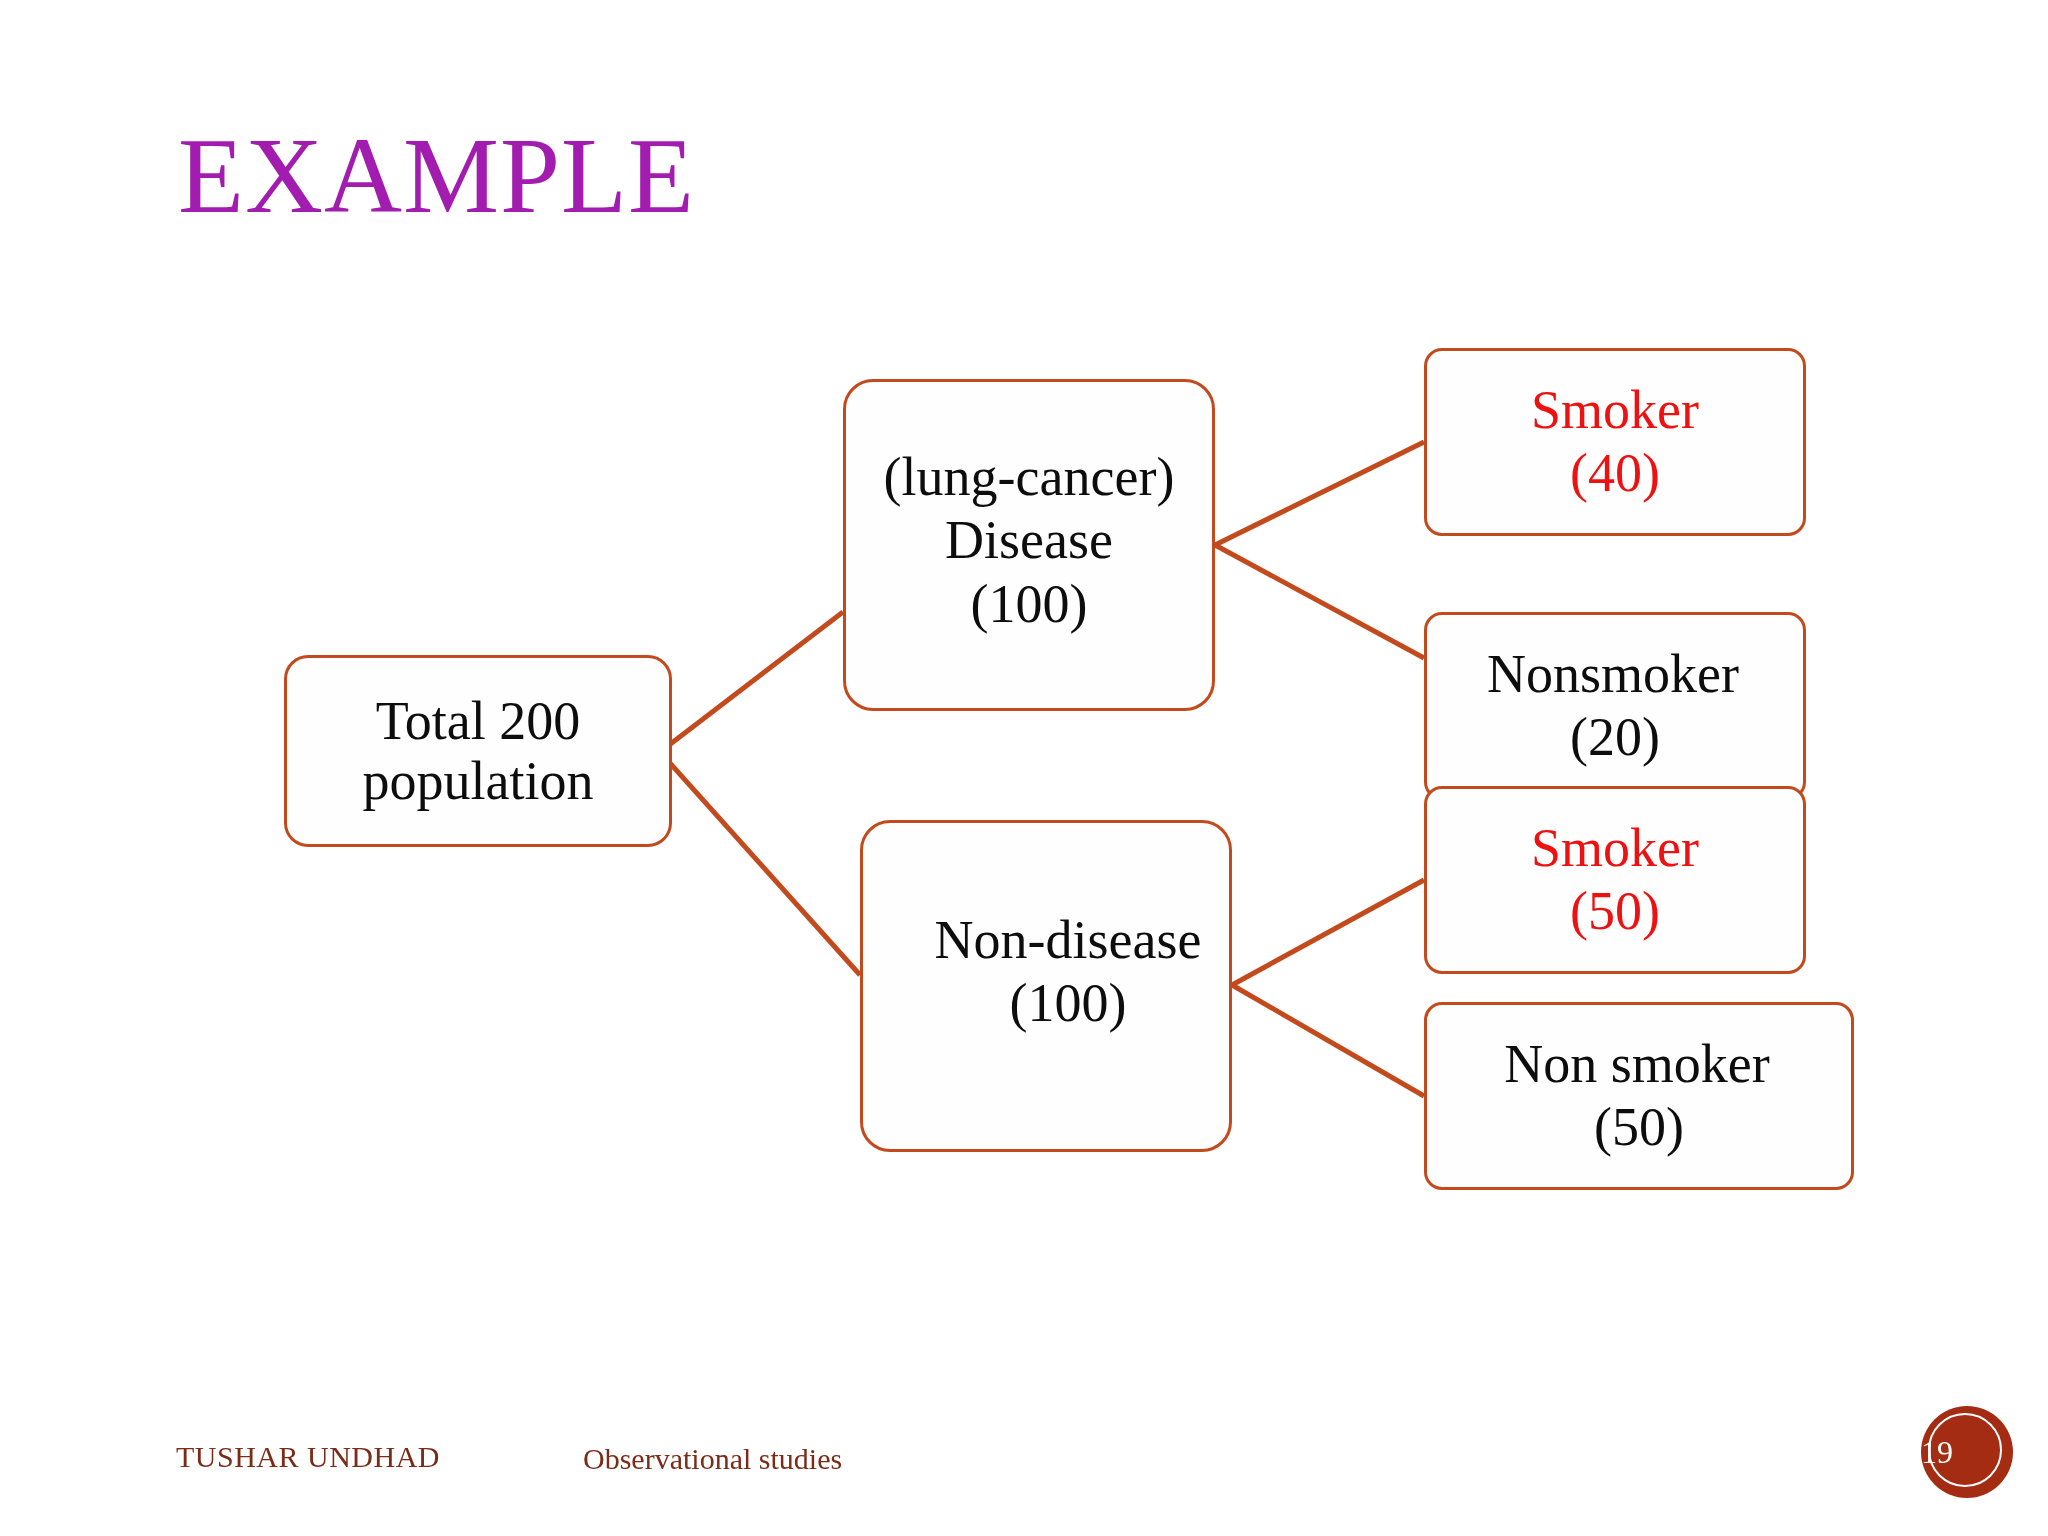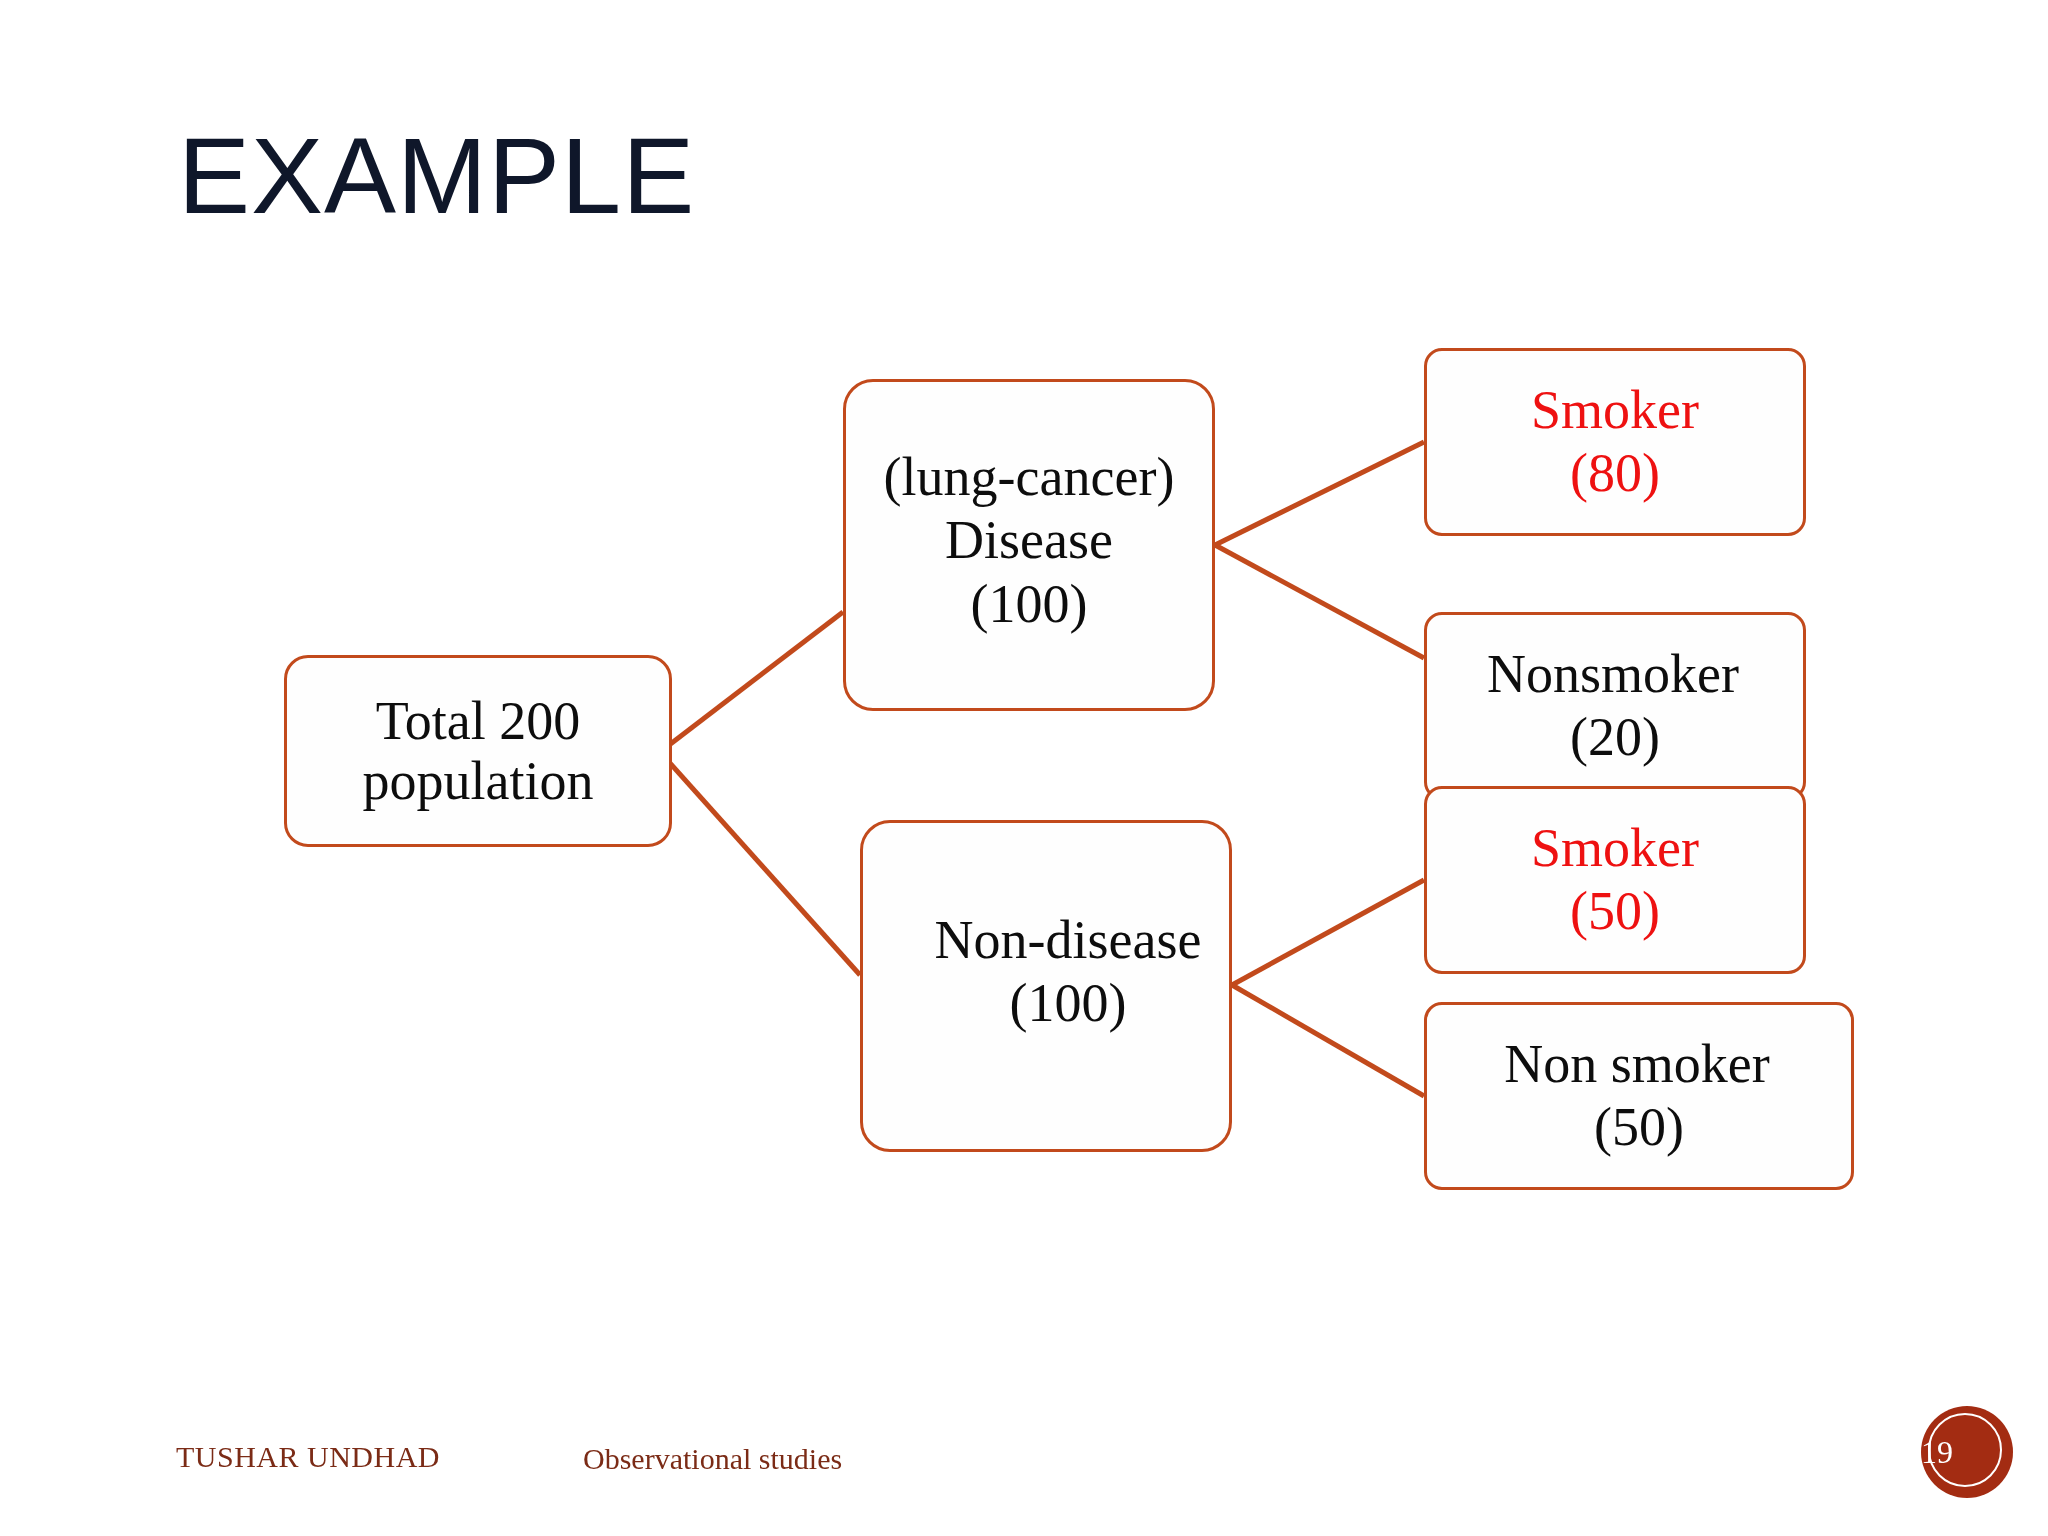--- a/index.html
+++ b/index.html
@@ -17,25 +17,25 @@
     height: 1536px;
     background: #ffffff;
     overflow: hidden;
   }
 
   
   #slide-title {
     position: absolute;
     left: 178px;
     top: 118px;
-    font-family: Liberation Sans, sans-serif;
+    font-family: Liberation Serif, serif;
     font-size: 108px;
     line-height: 1.08;
     letter-spacing: 1px;
-    color: #0f172a;
+    color: #a21caf;
     font-weight: 400;
     white-space: nowrap;
     -webkit-font-smoothing: none;
   }
 
   
   #diagram {
     position: absolute;
     left: 0;
     top: 0;
@@ -198,21 +198,21 @@
 
     <div class="node" id="node-nondisease">
       <span class="stack">
         <span class="line">Non-disease</span>
         <span class="line">(100)</span>
       </span>
     </div>
 
     <div class="node red" id="node-smoker-disease">
       <span class="line">Smoker</span>
-      <span class="line">(80)</span>
+      <span class="line">(40)</span>
     </div>
 
     <div class="node" id="node-nonsmoker-disease">
       <span class="line wide">Nonsmoker</span>
       <span class="line">(20)</span>
     </div>
 
     <div class="node red" id="node-smoker-nondisease">
       <span class="line">Smoker</span>
       <span class="line">(50)</span>

